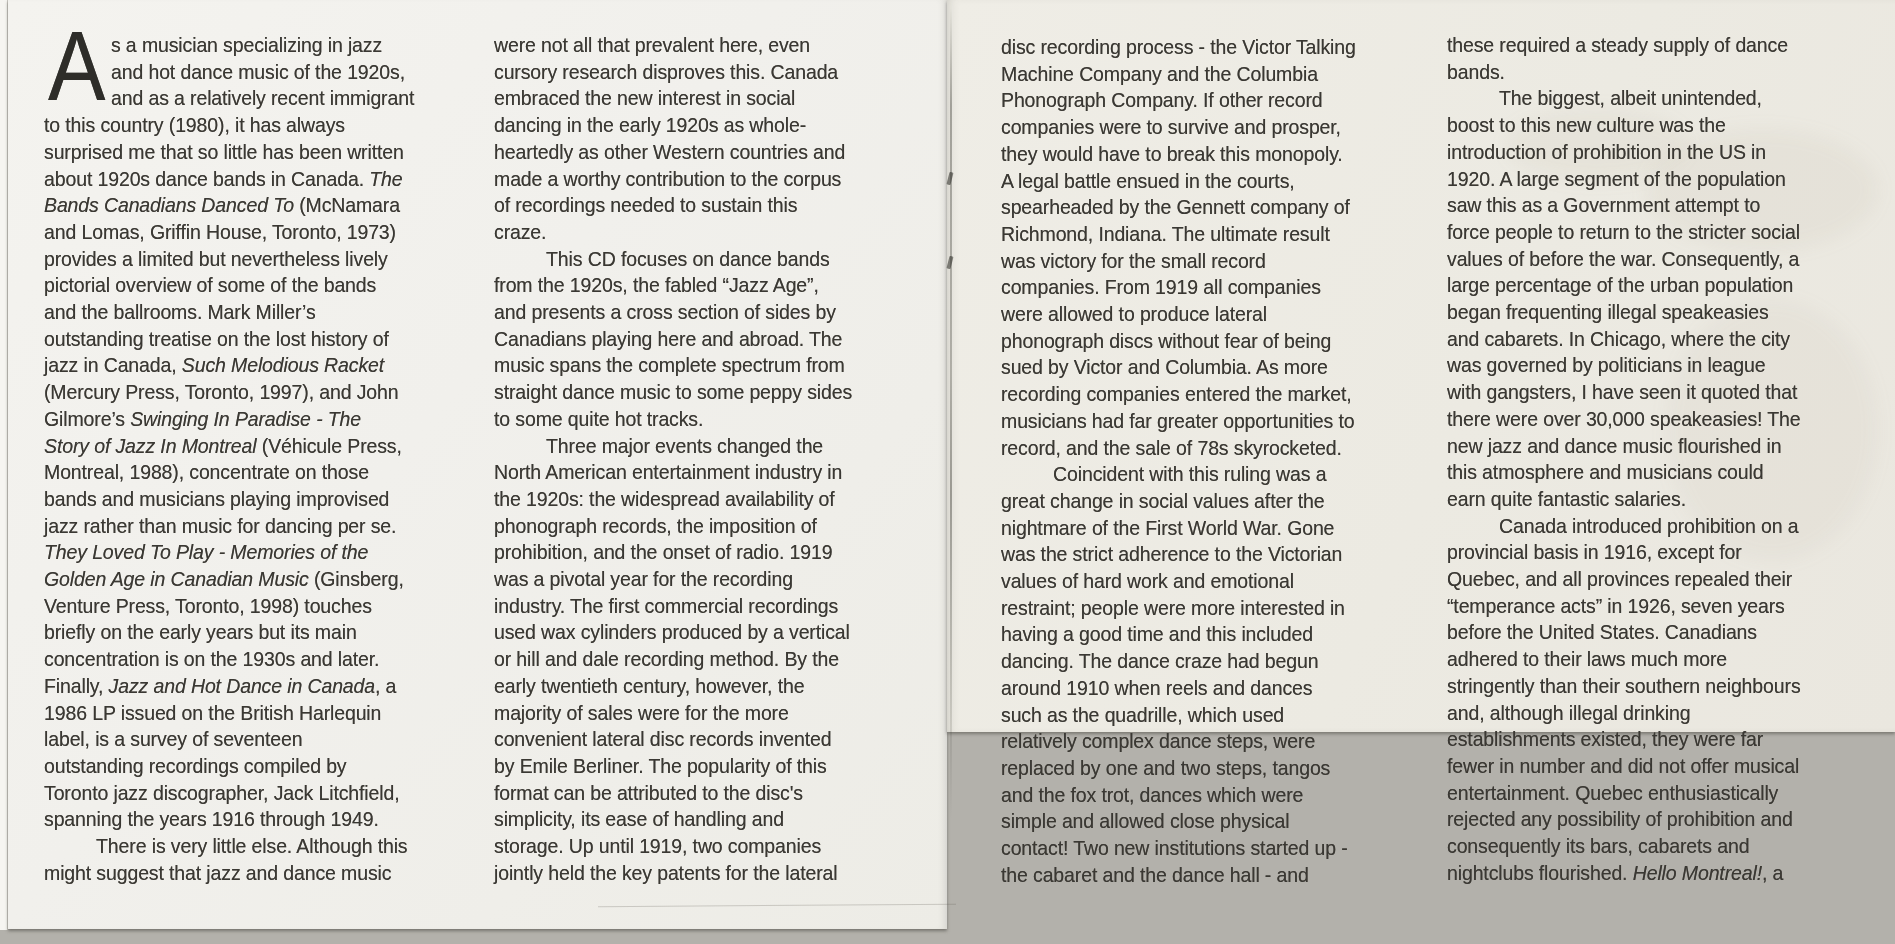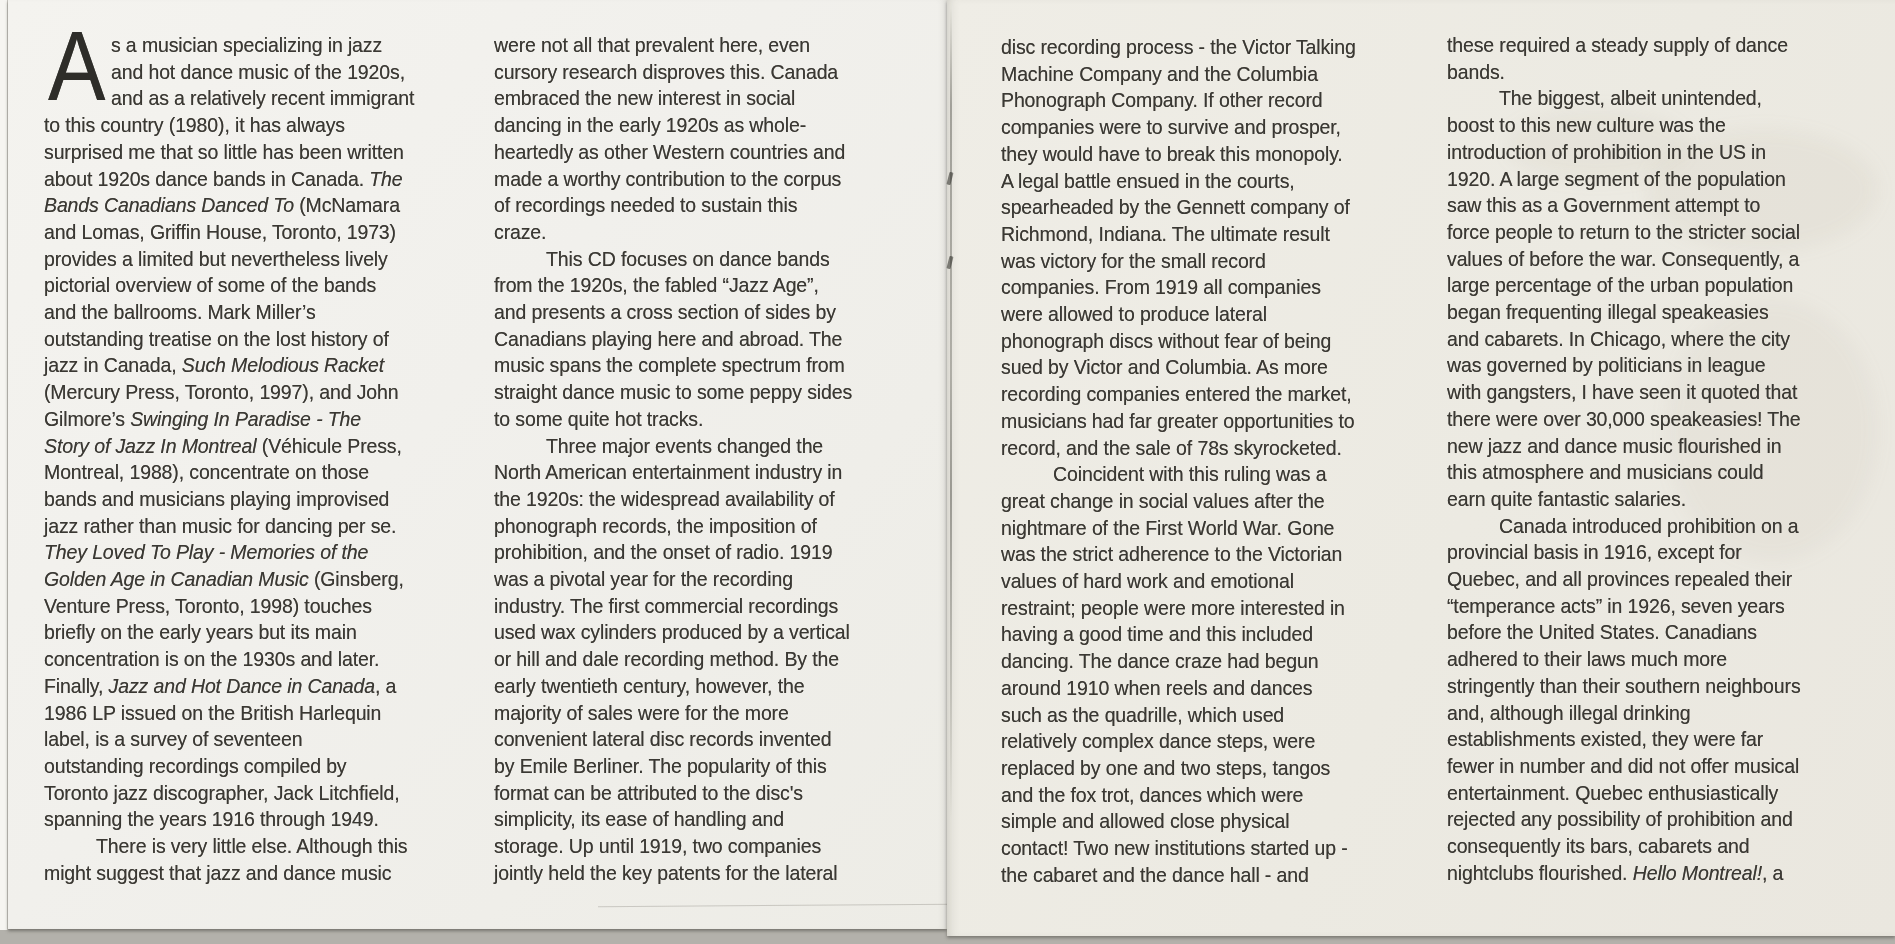--- a/index.html
+++ b/index.html
@@ -12,21 +12,21 @@
     position:absolute;left:0;top:0;width:7px;height:930px;
     background:#f6f5f1;border-right:1px solid #c9c7c0;
   }
   .page{position:absolute;top:0;}
   .page-left{
     left:8px;width:939px;height:929px;
     background:linear-gradient(130deg,#f4f3ef 0%,#f1f0ec 45%,#edece6 100%);
     box-shadow:0 2px 3px rgba(70,68,62,.55), inset -7px 0 10px -7px rgba(60,58,50,.22);
   }
   .page-right{
-    left:947px;width:948px;height:936px;
+    left:947px;width:948px;height:732px;
     background:linear-gradient(115deg,#efede6 0%,#eceae2 55%,#eae7df 100%);
     box-shadow:0 2px 3px rgba(70,68,62,.5), inset 8px 0 12px -8px rgba(60,58,50,.25);
   }
   .fold{
     position:absolute;left:950px;top:8px;width:2px;height:812px;
     background:linear-gradient(to bottom,
       rgba(55,54,48,0) 0%, rgba(55,54,48,.38) 12%,
       rgba(55,54,48,.30) 45%, rgba(55,54,48,.42) 60%,
       rgba(55,54,48,.18) 85%, rgba(55,54,48,0) 100%);
   }

